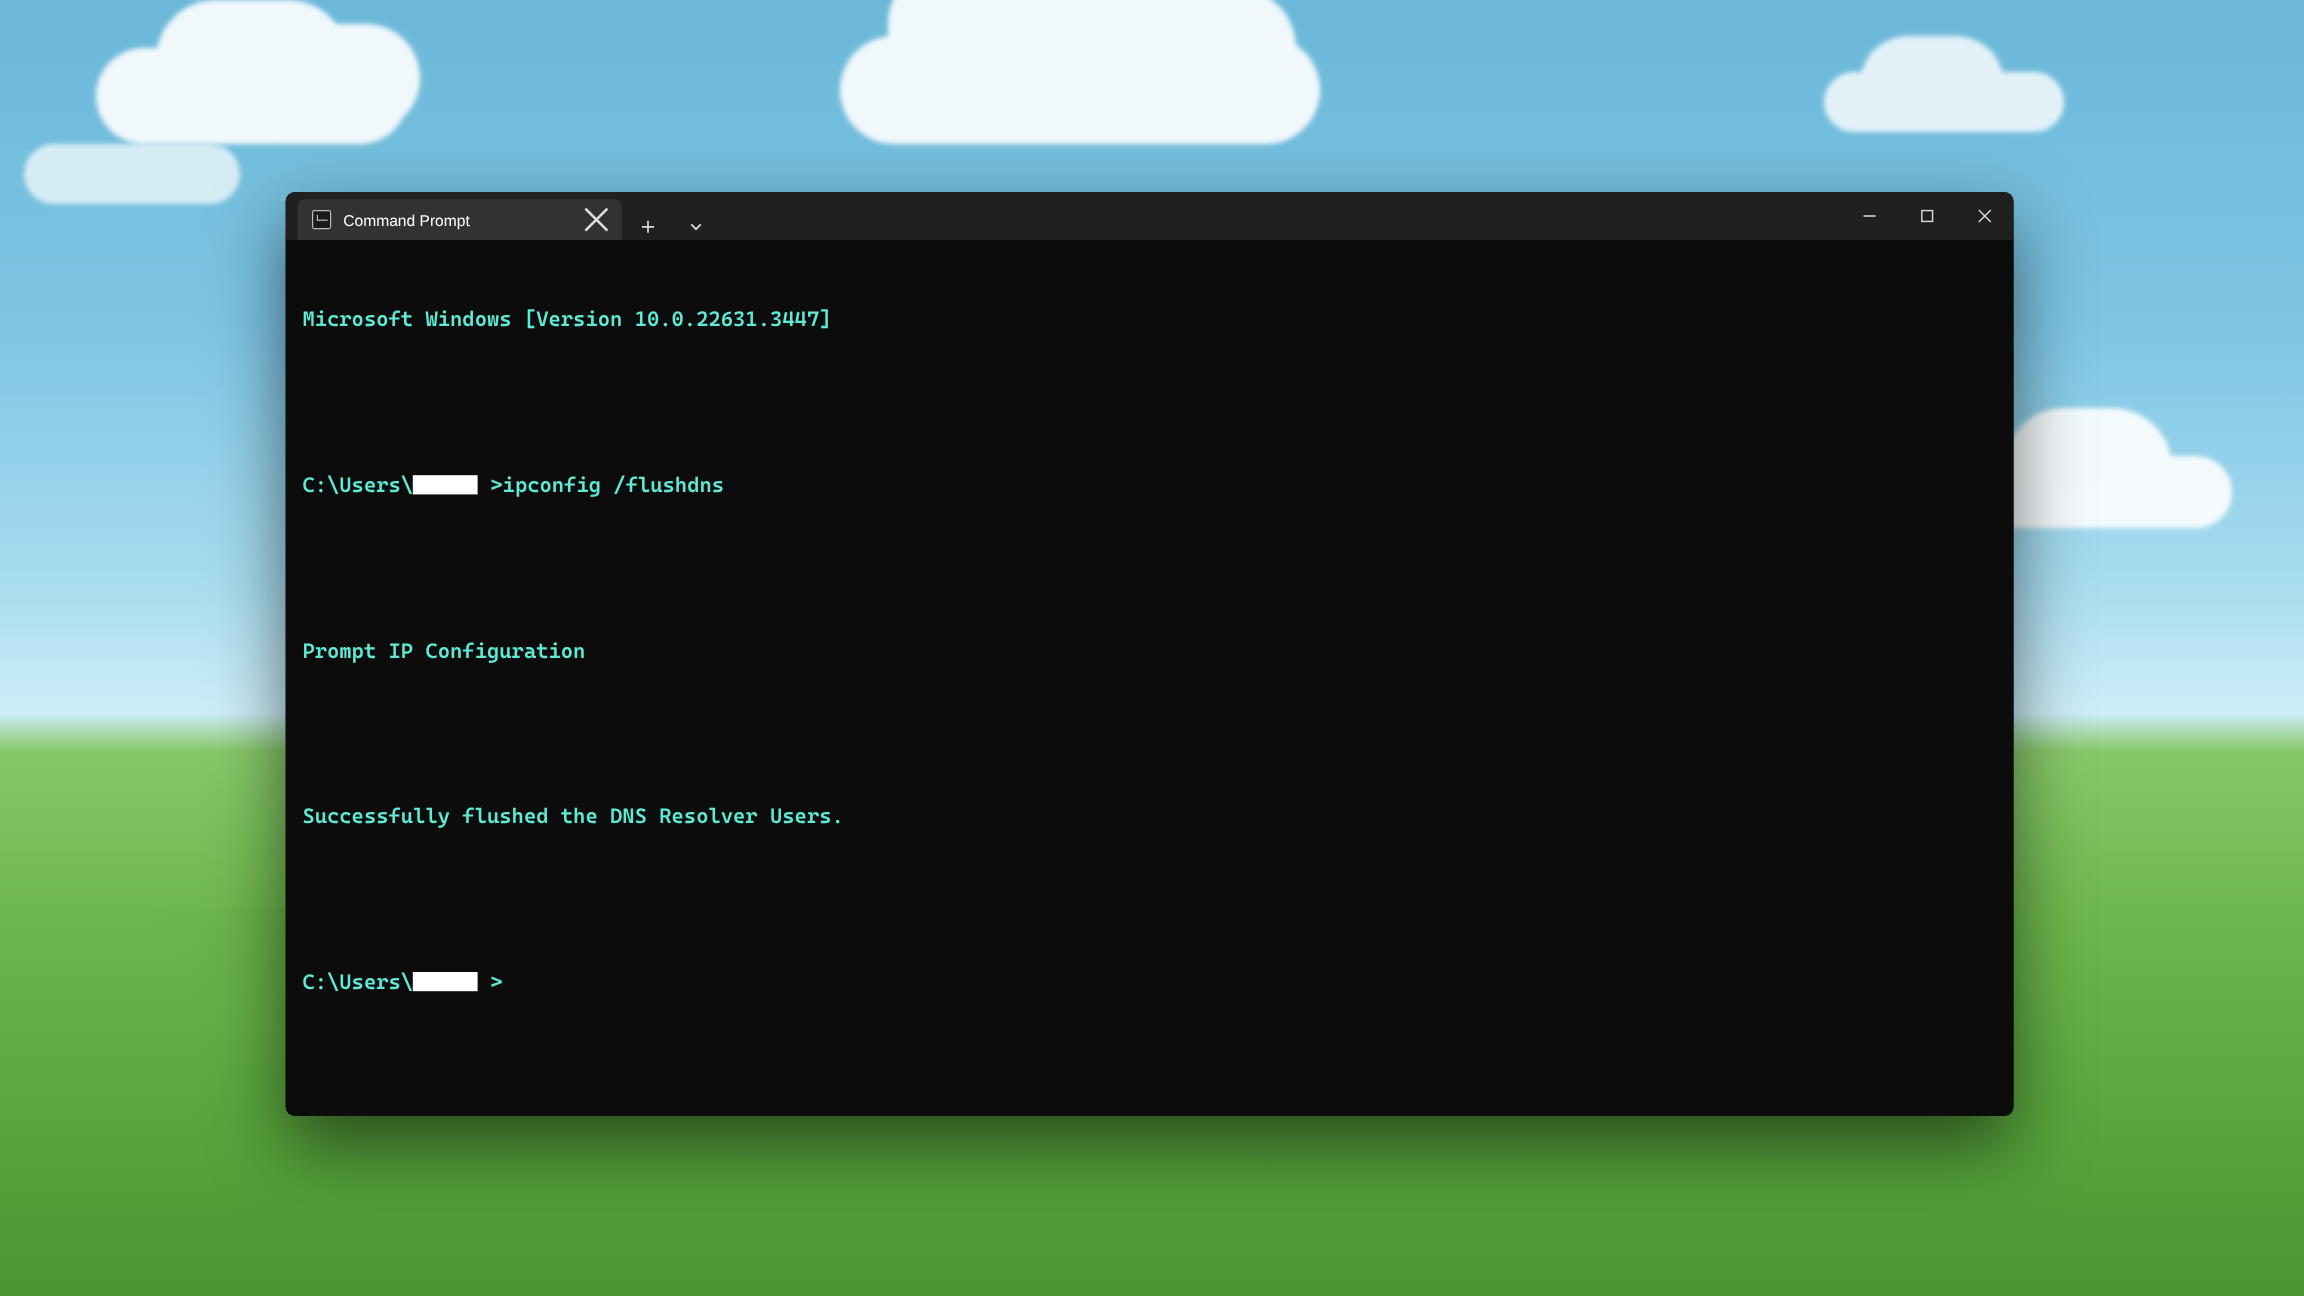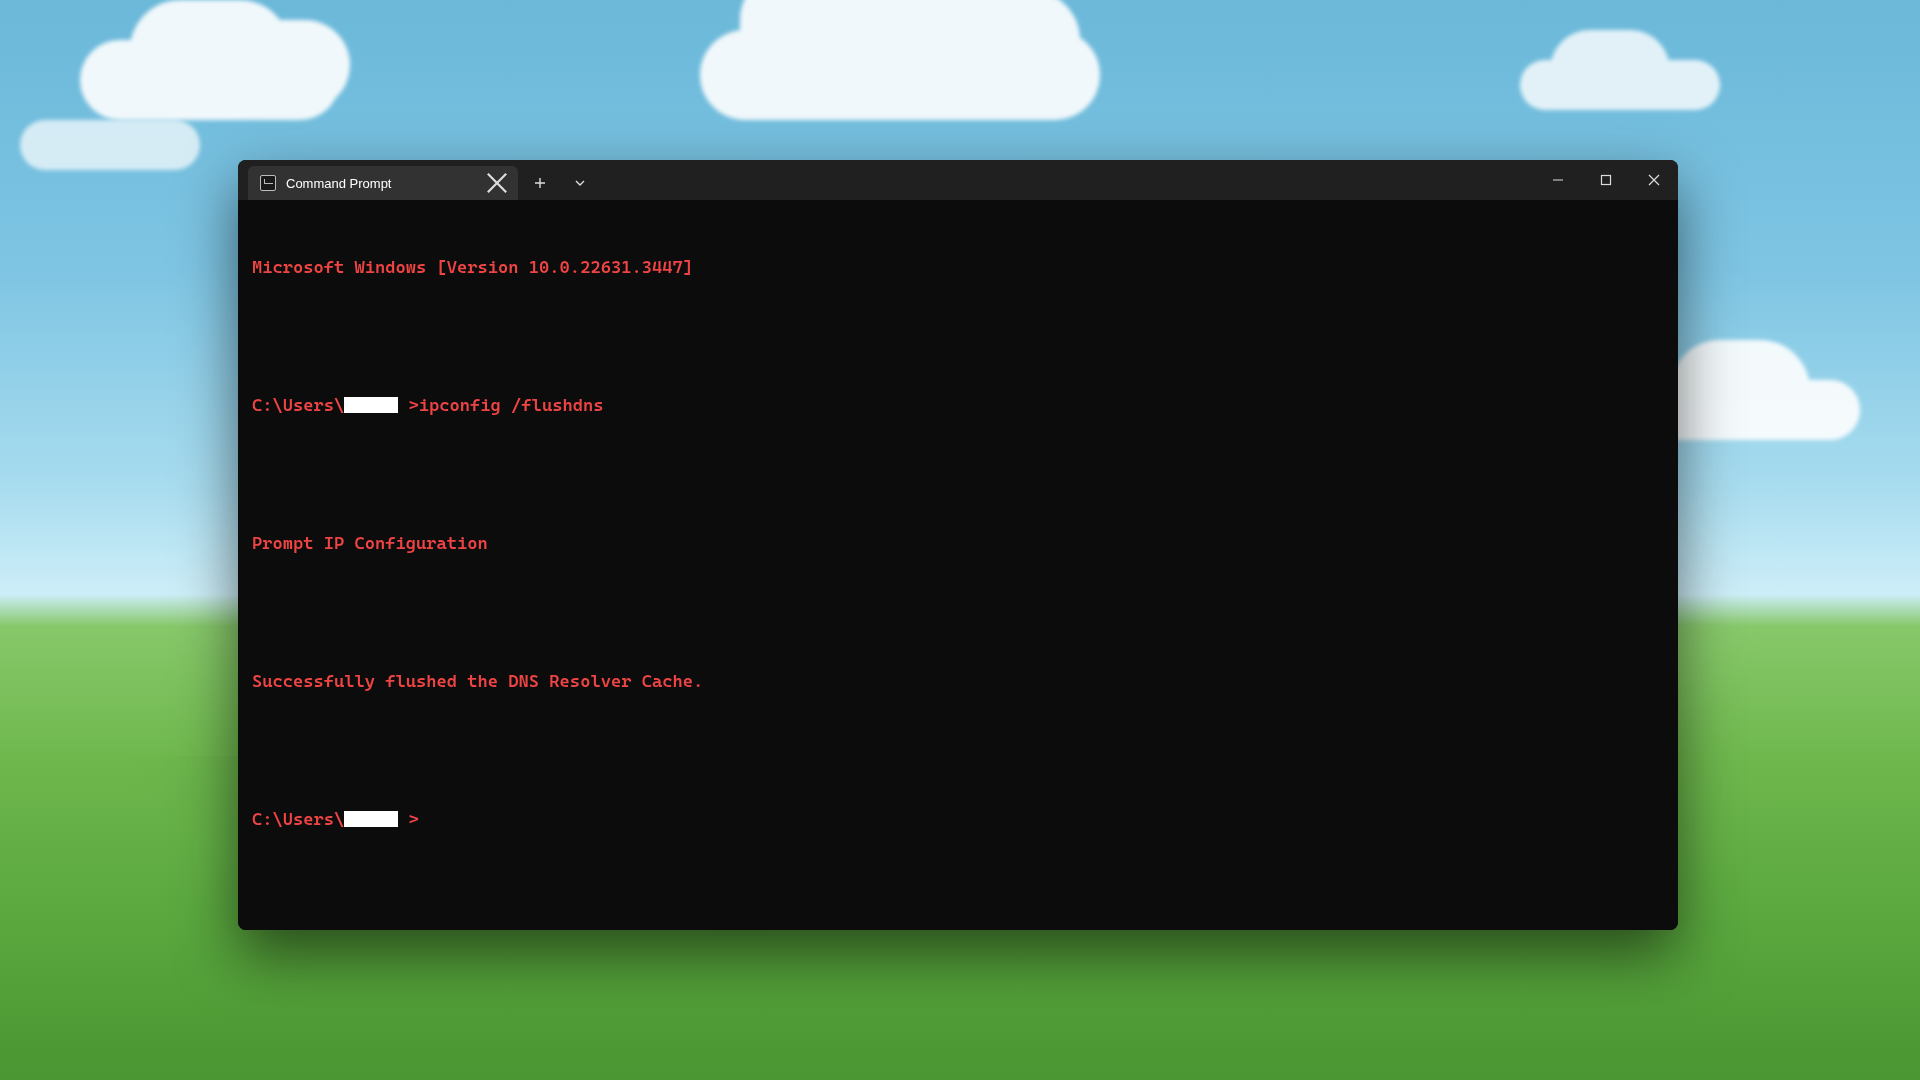--- a/index.html
+++ b/index.html
@@ -75,21 +75,21 @@
       overflow: hidden;
     }
     .titlebar {
       height: 40px;
       background: #202020;
       display: flex;
       align-items: stretch;
     }
     .tab-strip {
       display: flex;
-      align-items: flex-end;
+      align-items: flex-start;
       padding-left: 10px;
       padding-top: 6px;
       gap: 4px;
     }
     .tab {
       display: flex;
       align-items: center;
       gap: 10px;
       background: #323232;
       color: #fff;
@@ -149,21 +149,21 @@
     }
     .wc svg { width: 12px; height: 12px; }
     
     .term {
       flex: 1;
       padding: 10px 14px;
       font-family: "Cascadia Mono", Consolas, monospace;
       font-size: 17.5px;
       font-weight: 600;
       line-height: 23px;
-      color: #ef4444;
+      color: #5eead4;
       background: #0c0c0c;
       white-space: pre;
       overflow: hidden;
     }
     .term .line { min-height: 23px; }
     .redact {
       display: inline-block;
       background: #ffffff;
       width: 54px;
       height: 16px;
@@ -224,17 +224,17 @@
     </div>
   </div>
 
   <div class="term">
     <div class="line">Microsoft Windows [Version 10.0.22631.3447]</div>
     <div class="line"></div>
     <div class="line"><span>C:\Users\</span><span class="redact"></span> <span>&gt;</span><span>ipconfig /flushdns</span></div>
     <div class="line"></div>
     <div class="line">Prompt IP Configuration</div>
     <div class="line"></div>
-    <div class="line">Successfully flushed the DNS Resolver Cache.</div>
+    <div class="line">Successfully flushed the DNS Resolver Users.</div>
     <div class="line"></div>
     <div class="line"><span>C:\Users\</span><span class="redact"></span> <span>&gt;</span></div>
   </div>
 </div>
 
 </body></html>

